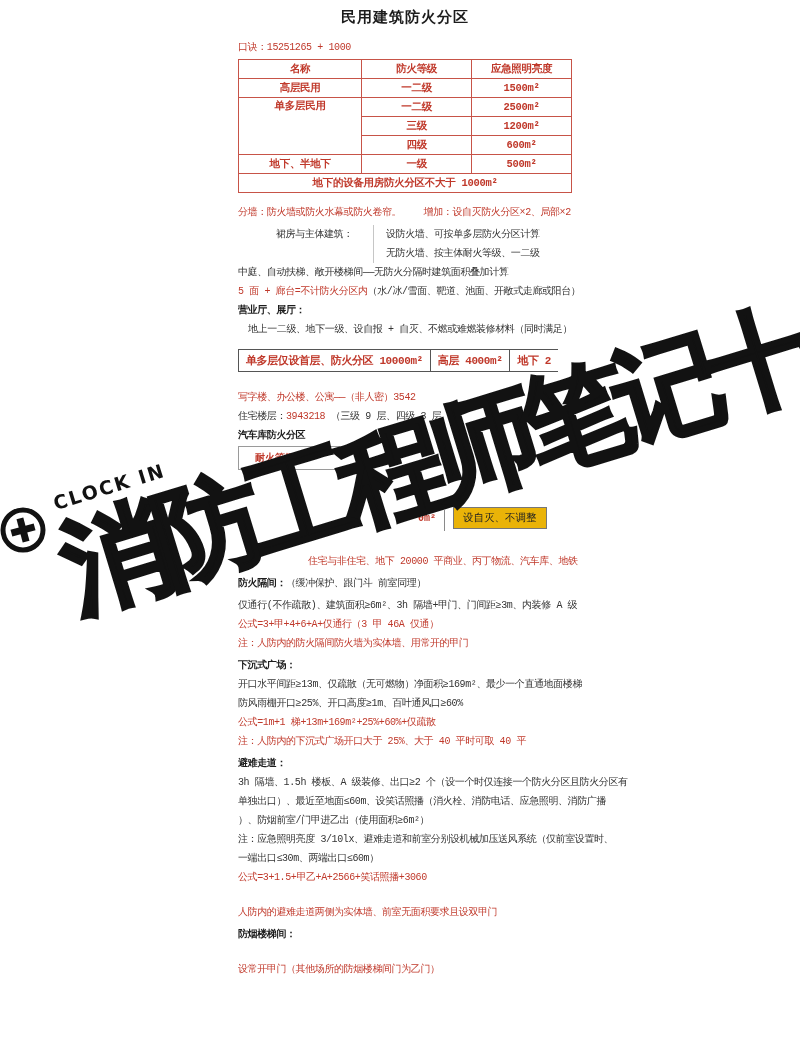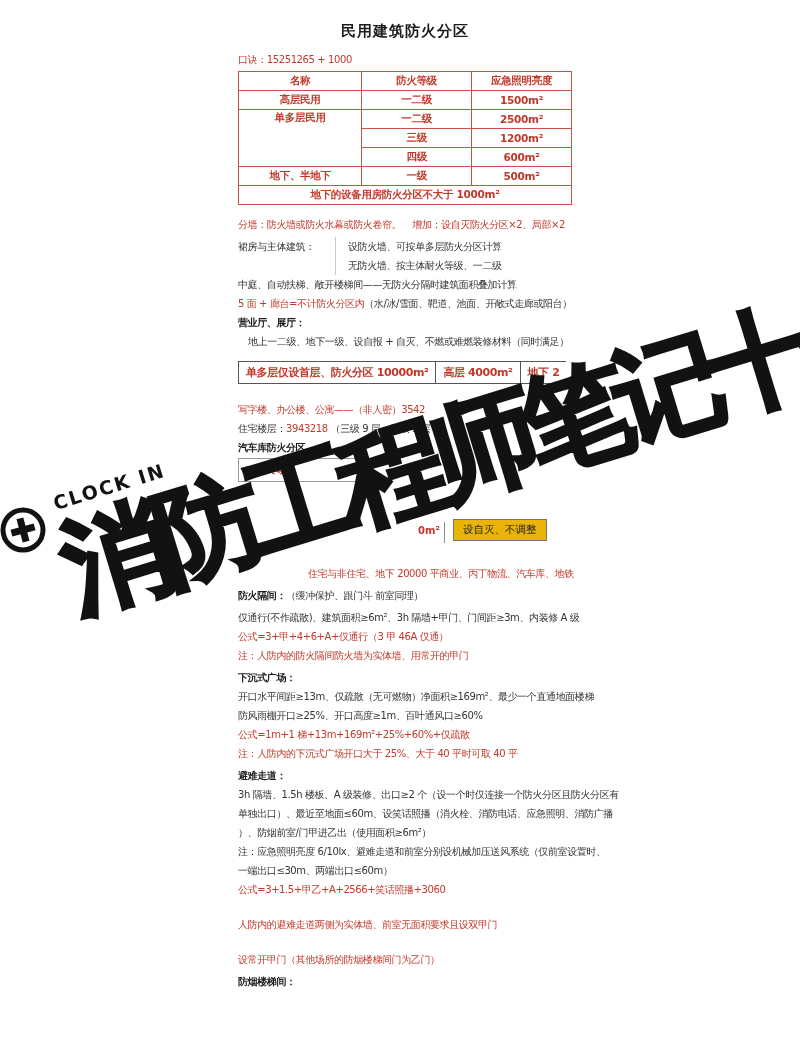--- a/index.html
+++ b/index.html
@@ -7,40 +7,40 @@
     --ink:#333333;
     --head:#1c1c1c;
     --stamp:#121212;
     --boxborder:#555555;
   }
   *{box-sizing:border-box;}
   html,body{margin:0;padding:0;background:#ffffff;}
   body{width:800px;height:1054px;font-family:"DejaVu Sans",sans-serif;}
   .page{position:relative;width:800px;height:1054px;background:#fff;overflow:hidden;}
 
-  .doc{position:absolute;left:238px;top:22px;width:334px;font-size:10px;color:var(--ink);}
+  .doc{position:absolute;left:238px;top:10px;width:334px;font-size:10px;color:var(--ink);font-family:Liberation Mono, monospace;}
   .title{font-size:15px;font-weight:bold;color:var(--head);text-align:center;line-height:18px;letter-spacing:1px;}
   .ln{line-height:19px;white-space:nowrap;letter-spacing:-0.4px;}
   .red{color:var(--red);}
   .hd{font-weight:bold;color:var(--head);}
   .mt3{margin-top:3px;}  .mt2{margin-top:16px;}
   .mt10{margin-top:10px;}
   .mt20{margin-top:20px;} .mt72{margin-top:40px;}
   .koujue{line-height:14px;margin-top:13px;}
 
   table.fz{border-collapse:collapse;width:100%;margin-top:4px;}
   table.fz th,table.fz td{
     border:1px solid #c75348;color:var(--red);text-align:center;
     font-size:10.5px;font-weight:600;height:19px;padding:1px 2px;letter-spacing:-0.3px;
   }
   table.fz col.c1{width:37%;} table.fz col.c2{width:33%;} table.fz col.c3{width:30%;}
   td.vtop{vertical-align:top;padding-top:3px;}
   td.tfoot{font-weight:700;}
 
-  .qunfang{display:flex;margin-top:3px;}
+  .qunfang{display:flex;margin-top:3px;margin-left:38px;}
   .qf-label{width:97px;flex:0 0 97px;}
   .qf-options{border-left:1px solid #c6c6c6;padding-left:12px;}
 
   .indent10{padding-left:10px;}
   .indent70{padding-left:70px;text-align:right;}
 
   .boxrow{display:flex;width:fit-content;max-width:100%;overflow:hidden;margin-top:10px;
           border:1px solid var(--boxborder);border-right:none;}
   .boxrow .cell{padding:3px 7px;font-size:11px;color:var(--red);font-weight:600;
           white-space:nowrap;letter-spacing:-0.4px;}
@@ -174,27 +174,27 @@
     <div class="ln hd mt3">下沉式广场：</div>
     <div class="ln">开口水平间距≥13m、仅疏散（无可燃物）净面积≥169m²、最少一个直通地面楼梯</div>
     <div class="ln">防风雨棚开口≥25%、开口高度≥1m、百叶通风口≥60%</div>
     <div class="ln red">公式=1m+1 梯+13m+169m²+25%+60%+仅疏散</div>
     <div class="ln red">注：人防内的下沉式广场开口大于 25%、大于 40 平时可取 40 平</div>
 
     <div class="ln hd mt3">避难走道：</div>
     <div class="ln">3h 隔墙、1.5h 楼板、A 级装修、出口≥2 个（设一个时仅连接一个防火分区且防火分区有</div>
     <div class="ln">单独出口）、最近至地面≤60m、设笑话照播（消火栓、消防电话、应急照明、消防广播</div>
     <div class="ln">）、防烟前室/门甲进乙出（使用面积≥6m²）</div>
-    <div class="ln">注：应急照明亮度 6/10lx、避难走道和前室分别设机械加压送风系统（仅前室设置时、</div>
+    <div class="ln">注：应急照明亮度 3/10lx、避难走道和前室分别设机械加压送风系统（仅前室设置时、</div>
     <div class="ln">一端出口≤30m、两端出口≤60m）</div>
     <div class="ln red">公式=3+1.5+甲乙+A+2566+笑话照播+3060</div>
     <div class="ln red mt2">人防内的避难走道两侧为实体墙、前室无面积要求且设双甲门</div>
 
+    <div class="ln hd mt3">防烟楼梯间：</div>
     <div class="ln red mt2">设常开甲门（其他场所的防烟楼梯间门为乙门）</div>
-    <div class="ln hd mt3">防烟楼梯间：</div>
 
   </div>
 
   <div class="watermark">消防工程师笔记十七</div>
 
   <svg class="stamp-icon" viewBox="0 0 54 54">
     <circle cx="26" cy="27" r="20" fill="none" stroke="#121212" stroke-width="5"></circle>
     <g transform="rotate(-15 26 27)">
       <rect x="22.5" y="15" width="7" height="24" fill="#121212"></rect>
       <rect x="14" y="23.5" width="24" height="7" fill="#121212"></rect>

